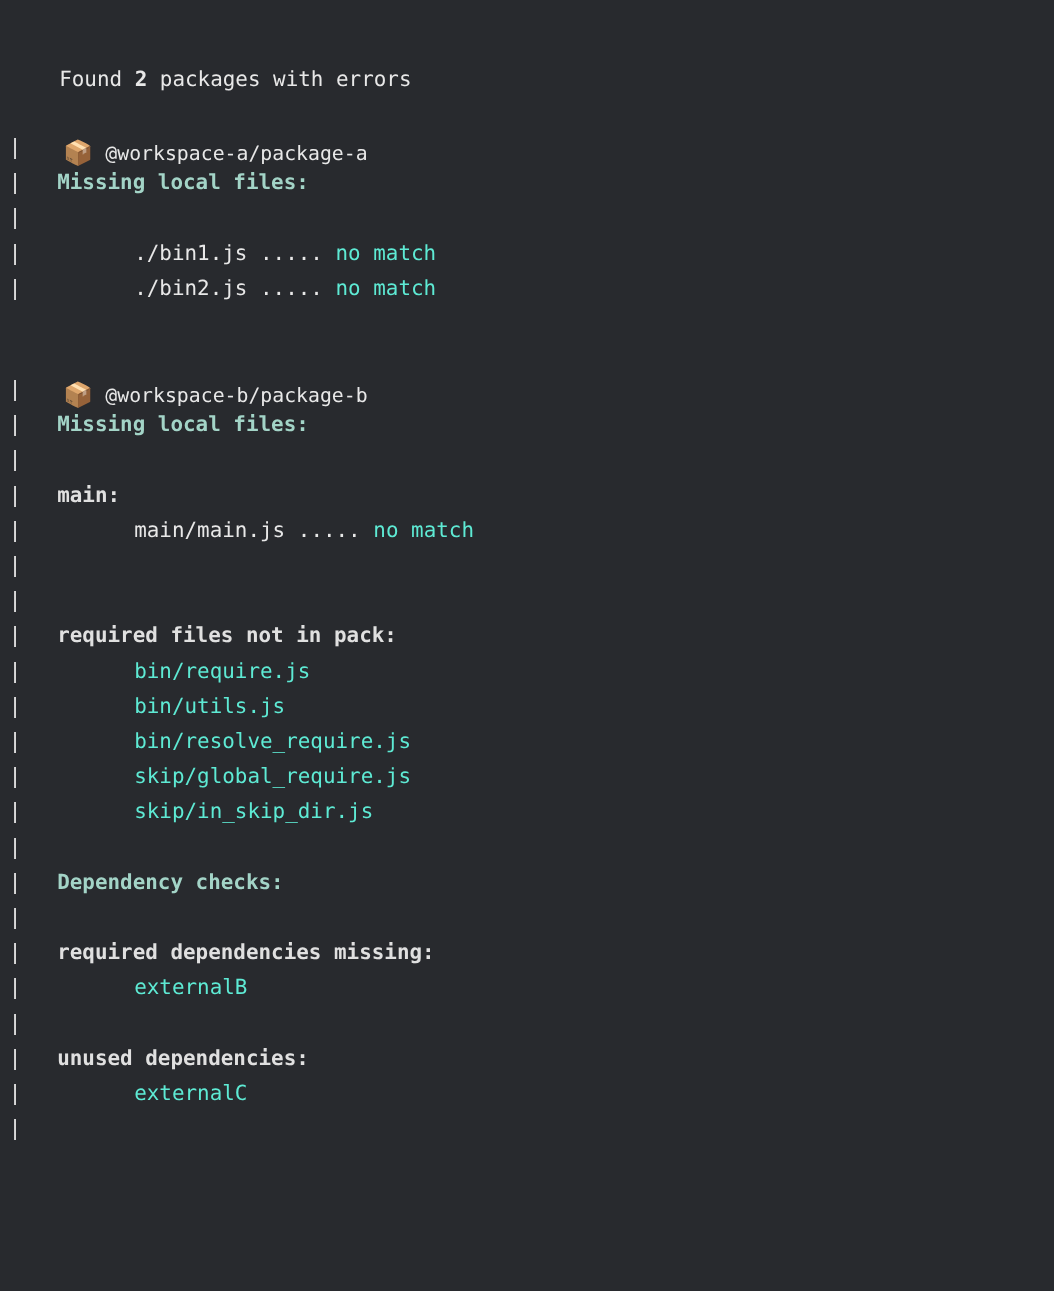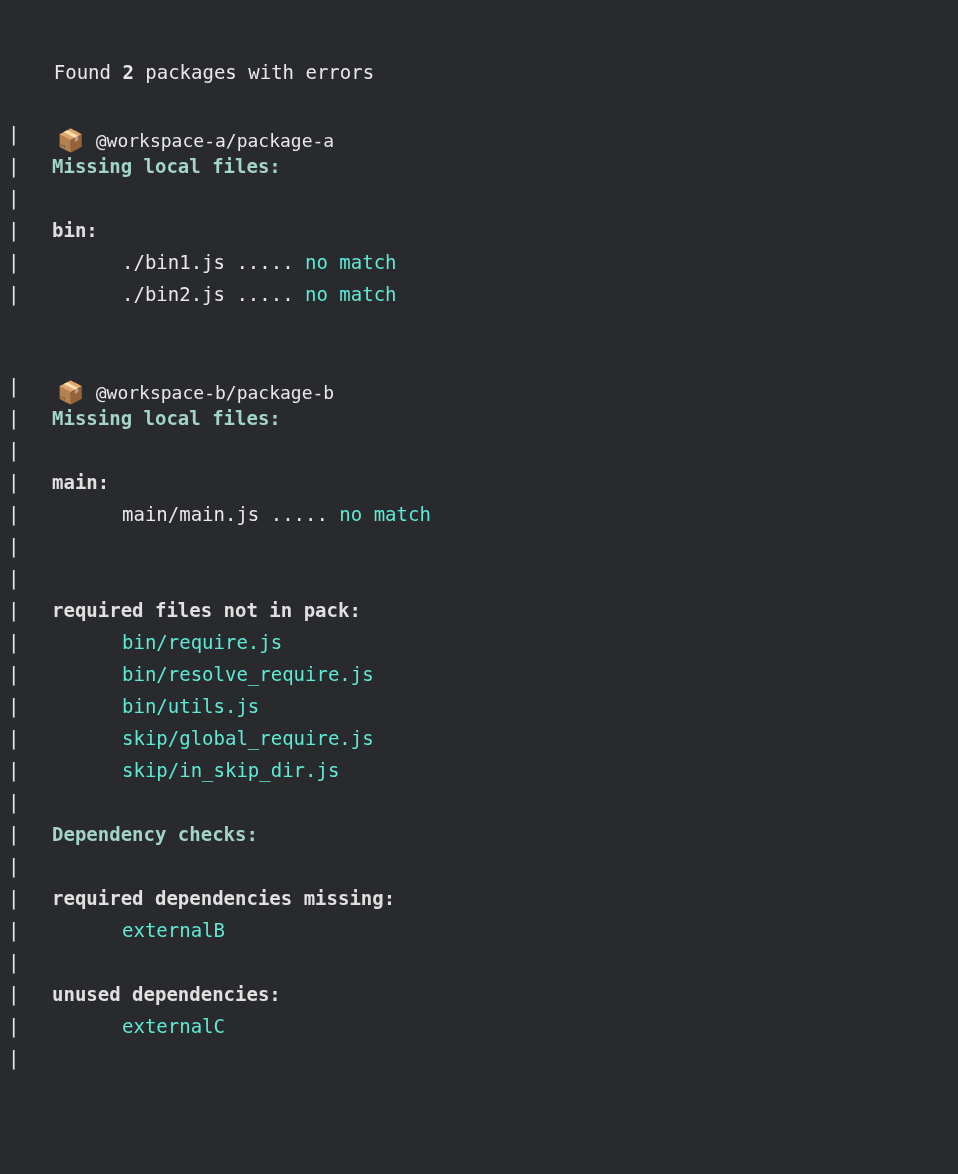--- a/index.html
+++ b/index.html
@@ -86,21 +86,20 @@
   <div class="pkg-line">
     <span class="pkg-emoji">📦</span><span class="pkg-name">@workspace-a/package-a</span>
   </div>
 
   <div class="line"><span class="gutter">|</span></div>
 
   <div class="line"><span class="gutter">|</span><span class="teal ind-label">Missing local files:</span></div>
 
   <div class="line"><span class="gutter">|</span></div>
 
-  <div class="line"><span class="gutter">|</span><span class="label ind-label">bin:</span></div>
 
   <div class="line"><span class="gutter">|</span><span class="ind-item">./bin1.js</span><span class="dim"> ..... </span><span class="err">no match</span></div>
 
   <div class="line"><span class="gutter">|</span><span class="ind-item">./bin2.js</span><span class="dim"> ..... </span><span class="err">no match</span></div>
 
   <div class="spacer-sm"></div>
 
   <div class="pkg-line">
     <span class="pkg-emoji">📦</span><span class="pkg-name">@workspace-b/package-b</span>
   </div>
@@ -117,22 +116,22 @@
 
   <div class="line"><span class="gutter">|</span></div>
 
 
 
   <div class="line"><span class="gutter">|</span></div>
 
   <div class="line"><span class="gutter">|</span><span class="label ind-label">required files not in pack:</span></div>
 
   <div class="line"><span class="gutter">|</span><span class="err ind-item">bin/require.js</span></div>
+  <div class="line"><span class="gutter">|</span><span class="err ind-item">bin/utils.js</span></div>
   <div class="line"><span class="gutter">|</span><span class="err ind-item">bin/resolve_require.js</span></div>
-  <div class="line"><span class="gutter">|</span><span class="err ind-item">bin/utils.js</span></div>
   <div class="line"><span class="gutter">|</span><span class="err ind-item">skip/global_require.js</span></div>
   <div class="line"><span class="gutter">|</span><span class="err ind-item">skip/in_skip_dir.js</span></div>
 
   <div class="line"><span class="gutter">|</span></div>
 
   <div class="line"><span class="gutter">|</span><span class="teal ind-label">Dependency checks:</span></div>
 
   <div class="line"><span class="gutter">|</span></div>
 
   <div class="line"><span class="gutter">|</span><span class="label ind-label">required dependencies missing:</span></div>

